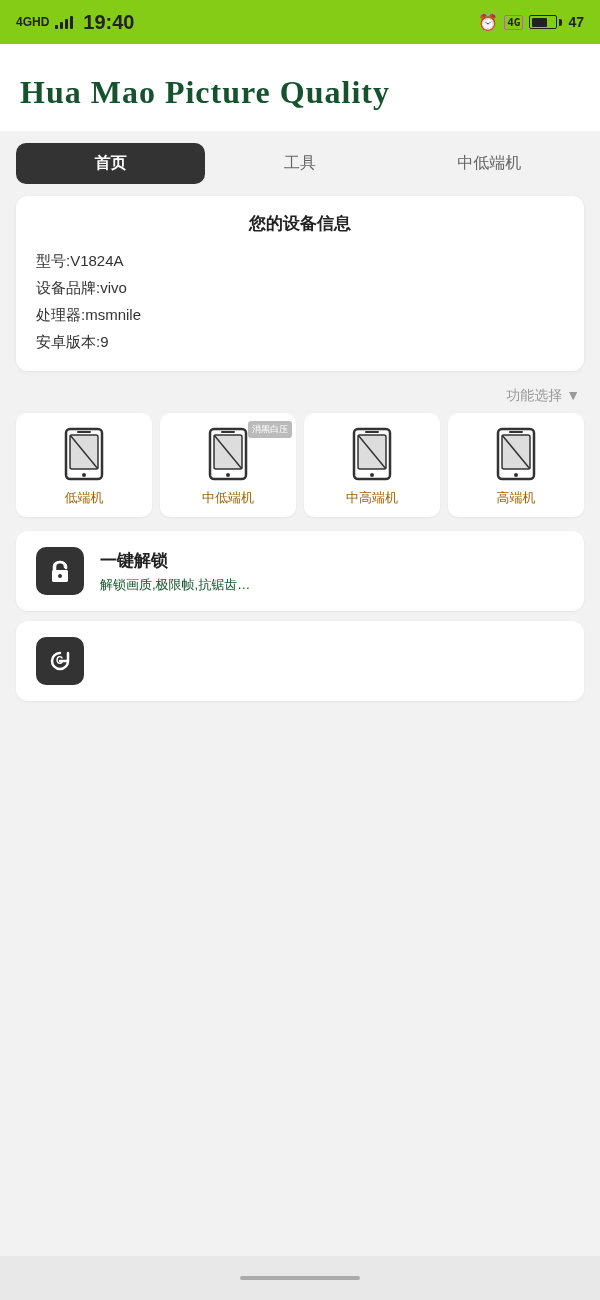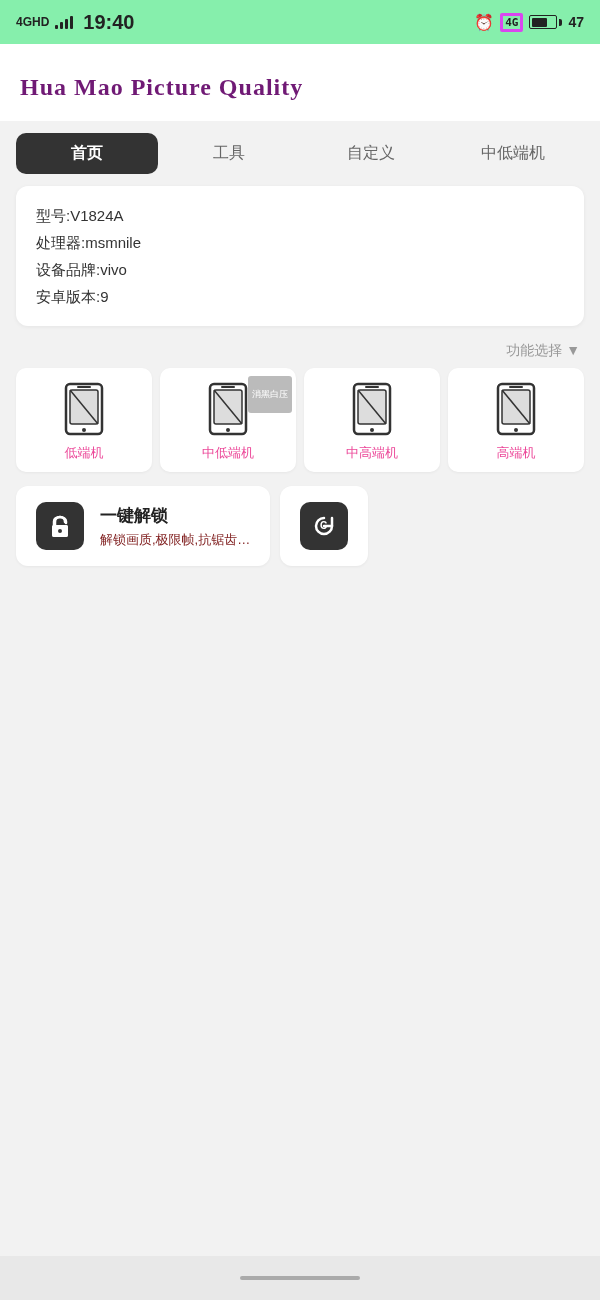--- a/index.html
+++ b/index.html
@@ -9,21 +9,21 @@
       background: #f2f2f2;
       font-family: 'Arial', sans-serif;
       position: relative;
       overflow-x: hidden;
     }
 
     
     .status-bar {
       width: 100%;
       height: 44px;
-      background: #86efac;
+      background: #84cc16;
       display: flex;
       align-items: center;
       justify-content: space-between;
       padding: 0 16px;
     }
     .status-left {
       display: flex;
       align-items: center;
       gap: 6px;
       font-size: 15px;
@@ -72,41 +72,41 @@
     .battery-tip {
       width: 3px;
       height: 7px;
       background: #222;
       border-radius: 0 2px 2px 0;
     }
     .network-badge {
       font-size: 11px;
       font-weight: bold;
       color: #222;
-      border: 3px solid #d946ef;
+      border: 1px solid #d946ef;
       padding: 0 2px;
       border-radius: 2px;
       font-family: monospace;
     }
 
     
     .app-container {
       background: #f2f2f2;
       min-height: 1256px;
     }
 
     
     .app-title {
       padding: 30px 20px 20px 20px;
       background: #fff;
     }
     .app-title h1 {
-      font-size: 24px;
+      font-size: 32px;
       font-weight: 900;
-      color: #701a75;
+      color: #14532d;
       font-family: Georgia, serif;
       letter-spacing: 1px;
     }
 
     
     .nav-tabs {
       background: #f2f2f2;
       padding: 12px 16px;
       display: flex;
       gap: 0;
@@ -184,39 +184,39 @@
       width: 44px;
       height: 54px;
       position: relative;
     }
     .phone-icon-svg {
       width: 44px;
       height: 54px;
     }
     .device-card-label {
       font-size: 13px;
-      color: #ec4899;
+      color: #a16207;
       text-align: center;
     }
     .device-badge {
       position: absolute;
       top: 8px;
       right: 4px;
       background: #bbb;
       color: #fff;
       font-size: 9px;
-      padding: 12px 4px;
+      padding: 2px 4px;
       border-radius: 3px;
     }
 
     
     .action-cards {
       margin: 0 16px;
       display: flex;
-      flex-direction: row;
+      flex-direction: column;
       gap: 10px;
     }
     .action-card {
       background: #fff;
       border-radius: 12px;
       padding: 16px 20px;
       display: flex;
       align-items: center;
       gap: 16px;
       cursor: pointer;
@@ -239,21 +239,21 @@
       flex-direction: column;
       gap: 4px;
     }
     .action-title {
       font-size: 17px;
       font-weight: bold;
       color: #222;
     }
     .action-desc {
       font-size: 13px;
-      color: #7f1d1d;
+      color: #14532d;
     }
 
     
     .bottom-bar {
       position: absolute;
       bottom: 0;
       left: 0;
       right: 0;
       height: 44px;
       background: #e8e8e8;
@@ -298,28 +298,28 @@
 
 <div class="app-container">
 
   <div class="app-title">
     <h1>Hua Mao Picture Quality</h1>
   </div>
 
   <div class="nav-tabs">
     <div class="nav-tab active">首页</div>
     <div class="nav-tab">工具</div>
-    <div class="nav-tab">自定义</div>
     <div class="nav-tab">中低端机</div>
   </div>
 
   <div class="device-info-card">
+    <div class="device-info-title">您的设备信息</div>
     <div class="device-info-item">型号:V1824A</div>
+    <div class="device-info-item">设备品牌:vivo</div>
     <div class="device-info-item">处理器:msmnile</div>
-    <div class="device-info-item">设备品牌:vivo</div>
     <div class="device-info-item">安卓版本:9</div>
   </div>
 
   <div class="function-selector-row">
     <span class="function-selector-label">功能选择 ▼</span>
   </div>
 
   <div class="device-grid">
 
     <div class="device-card">

